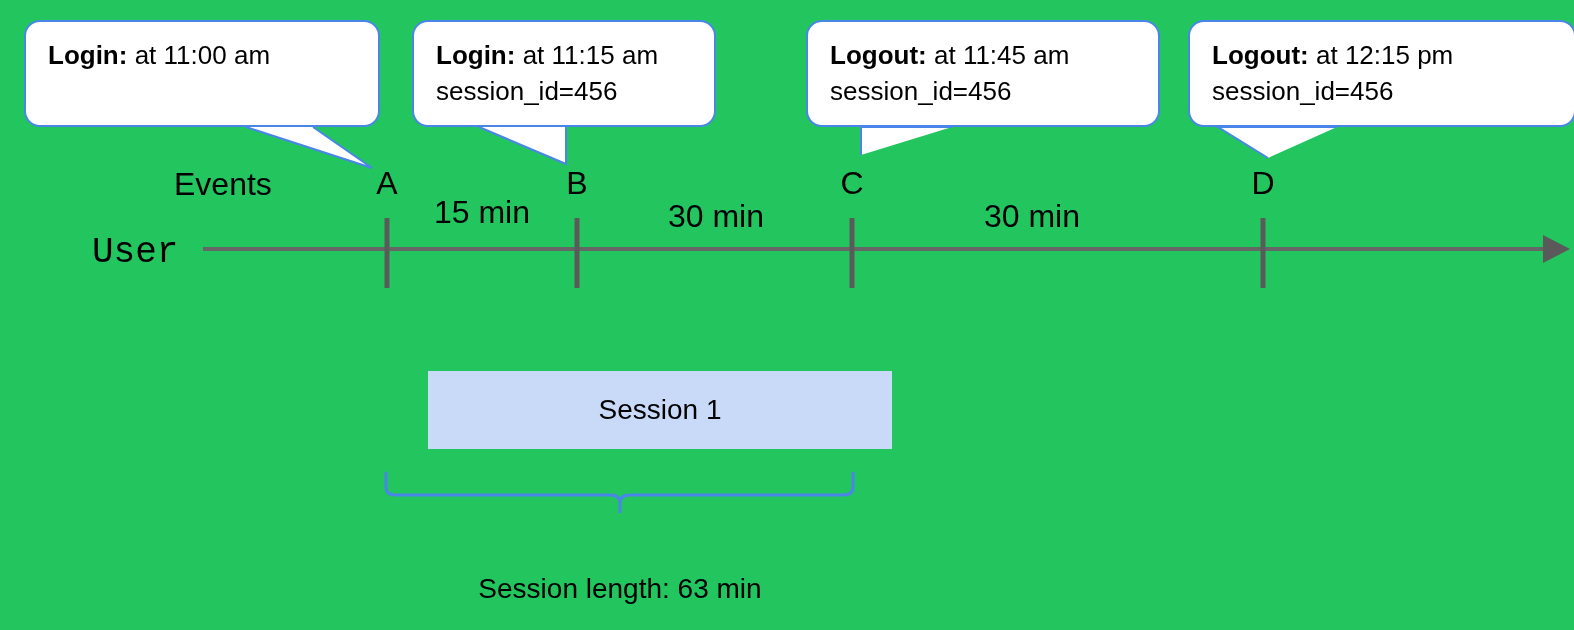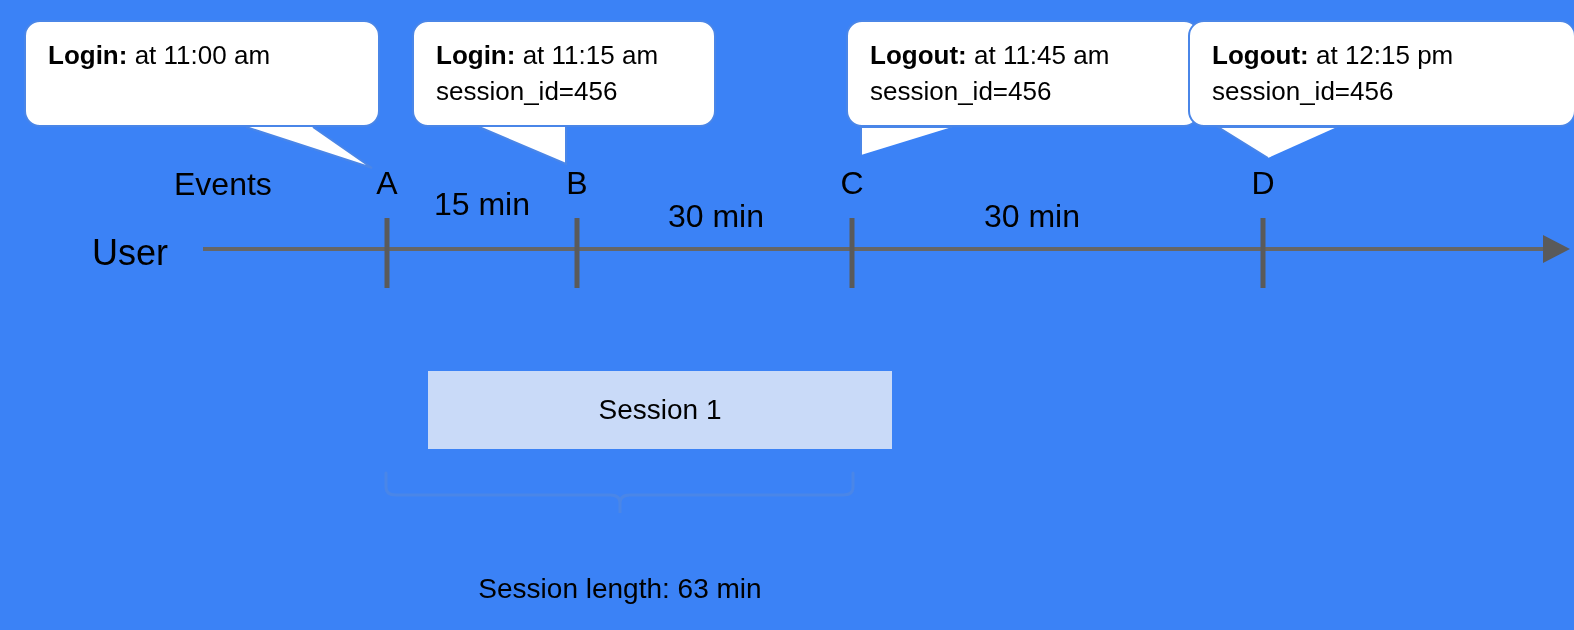--- a/index.html
+++ b/index.html
@@ -11,21 +11,21 @@
     width: 1574px;
     height: 630px;
     font-family: "Liberation Sans", sans-serif;
     color: #000000;
     overflow: hidden;
   }
   #stage {
     position: relative;
     width: 1574px;
     height: 630px;
-    background: #3b82f6;
+    background: #22c55e;
   }
   
   .callout {
     position: absolute;
     box-sizing: border-box;
     border: 2px solid #4a86e8;
     border-radius: 16px;
     background: #ffffff;
     padding: 16px 20px 10px 22px;
     line-height: 1.38;
@@ -116,21 +116,21 @@
 
   <div class="callout" style="left:24px; top:20px; width:356px; height:107px;">
     <div class="line1"><span class="lead">Login:</span> <span>at 11:00 am</span></div>
   </div>
 
   <div class="callout" style="left:412px; top:20px; width:304px; height:107px;">
     <div class="line1"><span class="lead">Login:</span> <span>at 11:15 am</span></div>
     <div class="line2">session_id=456</div>
   </div>
 
-  <div class="callout" style="left:806px; top:20px; width:354px; height:107px;margin-left:40px;">
+  <div class="callout" style="left:806px; top:20px; width:354px; height:107px;">
     <div class="line1"><span class="lead">Logout:</span> <span>at 11:45 am</span></div>
     <div class="line2">session_id=456</div>
   </div>
 
   <div class="callout" style="left:1188px; top:20px; width:388px; height:107px;">
     <div class="line1"><span class="lead">Logout:</span> <span>at 12:15 pm</span></div>
     <div class="line2">session_id=456</div>
   </div>
 
   <svg class="axis-svg" viewBox="0 0 1574 630">
@@ -141,28 +141,28 @@
     <line x1="387" y1="218" x2="387" y2="288" stroke="#5a5a5a" stroke-width="5"></line>
     <line x1="577" y1="218" x2="577" y2="288" stroke="#5a5a5a" stroke-width="5"></line>
     <line x1="852" y1="218" x2="852" y2="288" stroke="#5a5a5a" stroke-width="5"></line>
     <line x1="1263" y1="218" x2="1263" y2="288" stroke="#5a5a5a" stroke-width="5"></line>
 
     <path d="M 386 473 L 386 487 Q 386 495 396 495 L 610 495 Q 620 495 620 503 L 620 513
              L 620 503 Q 620 495 630 495 L 843 495 Q 853 495 853 487 L 853 473" fill="none" stroke="#4a86e8" stroke-width="3" stroke-linecap="round"></path>
   </svg>
 
   <div class="lbl" style="left:174px; top:166px;">Events</div>
-  <div class="lbl" style="left:92px; top:232px; font-size:36px;">User</div>
+  <div class="lbl" style="left:92px; top:232px; font-size:36px;font-family:Liberation Mono, monospace;">User</div>
 
   <div class="marker-label" style="left:387px; top:165px;">A</div>
   <div class="marker-label" style="left:577px; top:165px;">B</div>
   <div class="marker-label" style="left:852px; top:165px;">C</div>
   <div class="marker-label" style="left:1263px; top:165px;">D</div>
 
-  <div class="marker-label lbl-row" style="left:482px; top:186px;">15 min</div>
+  <div class="marker-label lbl-row" style="left:482px; top:194px;">15 min</div>
   <div class="marker-label lbl-row" style="left:716px; top:198px;">30 min</div>
   <div class="marker-label lbl-row" style="left:1032px; top:198px;">30 min</div>
 
   <div class="session-bar" style="left:388px; top:371px; width:464px; height:78px;">
     <span>Session 1</span>
   </div>
 
   <div class="session-caption" style="left:620px; top:573px;">Session length: 63 min</div>
 
 </div>

